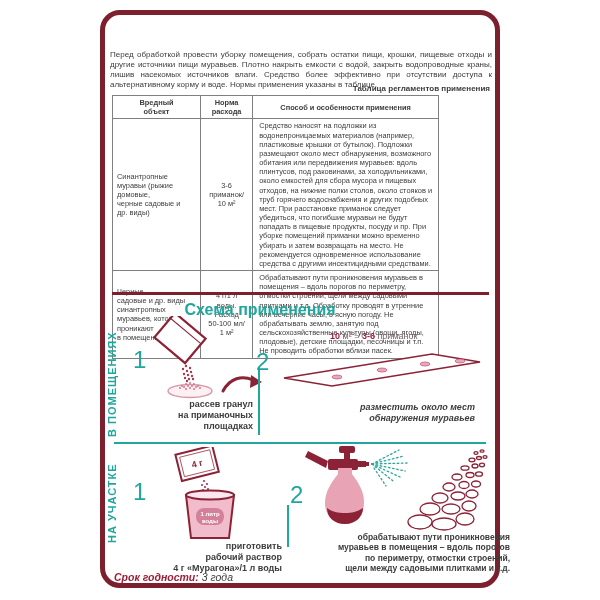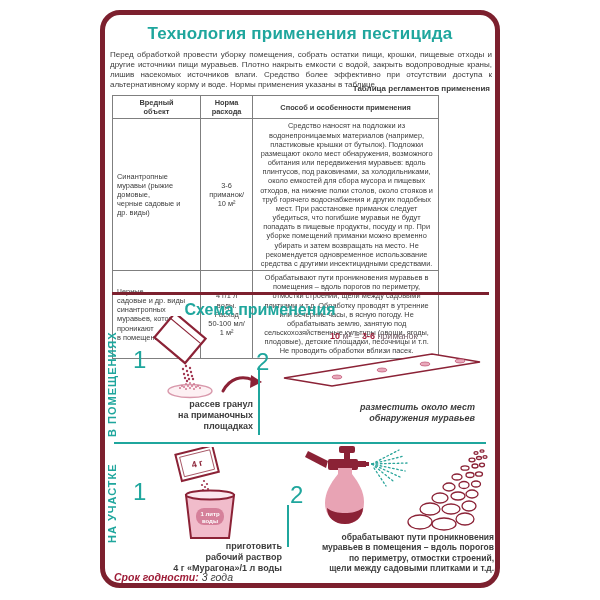--- a/index.html
+++ b/index.html
@@ -14,21 +14,21 @@
          text-align:justify;}
   .tbl-caption{left:110px;top:84px;width:380px;text-align:right;font-size:8px;
          font-weight:bold;color:#3c3c3c;}
   table.regtable{position:absolute;left:112px;top:95px;width:327px;border-collapse:collapse;
          font-size:7.4px;line-height:1.24;color:#3c3c3c;table-layout:fixed;}
   .regtable th,.regtable td{border:1px solid #7f7f7f;padding:2px 4px;vertical-align:middle;}
   .regtable th{font-weight:bold;text-align:center;white-space:pre-line;}
   .col-pest{width:27%;} .col-rate{width:16%;} .col-method{width:57%;}
   td.pest{white-space:pre-line;margin-left:16px;}
   td.rate{text-align:center;white-space:pre-line;}
-  td.method{text-align:center;padding-left:6px;}
+  td.method{text-align:left;padding-left:6px;}
   .divider{left:112px;top:292px;width:377px;height:3px;background:#7c202e;}
   .scheme-title{left:100px;top:301px;width:320px;text-align:center;font-size:16px;
          font-weight:bold;color:#1fa69d;}
   .note{left:330px;top:331px;width:160px;font-size:9px;color:#77616a;}
   .note b{color:#9e1d38;}
   .vlabel{writing-mode:vertical-rl;transform:rotate(180deg);color:#1fa69d;font-weight:bold;
          font-size:11px;letter-spacing:1px;text-align:center;}
   .vlabel-indoor{left:106px;top:328px;height:112px;width:18px;}
   .vlabel-outdoor{left:106px;top:452px;height:102px;width:18px;}
   .stepnum{color:#1fa69d;font-size:24px;font-weight:400;}
@@ -38,21 +38,20 @@
   .teal-hline{left:114px;top:442px;width:372px;height:2px;background:#1fa69d;}
   .shelf{left:114px;top:571px;font-size:10.5px;color:#3c3c3c;font-style:italic;}
   .shelf-label{font-weight:bold;color:#9e1d38;}
 </style>
 </head>
 <body>
 
 <div class="canvas">
   <div class="frame"></div>
 
-  <div class="abs title">Технология применения пестицида</div>
 
   <div class="abs intro">Перед обработкой провести уборку помещения, собрать остатки пищи, крошки, пищевые отходы и другие источники пищи муравьев. Плотно накрыть емкости с водой, закрыть водопроводные краны, лишив насекомых источников влаги. Средство более эффективно при отсутствии доступа к альтернативному корму и воде. Нормы применения указаны в таблице.</div>
 
   <div class="abs tbl-caption">Таблица регламентов применения</div>
 
   <table class="regtable">
     <colgroup>
         <col class="col-pest">
         <col class="col-rate">
         <col class="col-method">
@@ -248,21 +247,21 @@
       <ellipse cx="173" cy="20" rx="3" ry="2"></ellipse>
         <ellipse cx="180" cy="19" rx="2.5" ry="1.8"></ellipse>
       <ellipse cx="170" cy="14" rx="3" ry="1.8"></ellipse>
         <ellipse cx="177" cy="12" rx="2.5" ry="1.5"></ellipse>
       <ellipse cx="183" cy="11" rx="2" ry="1.4"></ellipse>
         <ellipse cx="174" cy="7" rx="2" ry="1.3"></ellipse>
       <ellipse cx="180" cy="5" rx="2" ry="1.2"></ellipse>
     </g>
   </svg>
 
-  <div class="abs caption" style="left:282px;top:532px;width:212px;font-size:8.5px;">обрабатывают пути проникновения
+  <div class="abs caption" style="left:298px;top:532px;width:212px;font-size:8.5px;">обрабатывают пути проникновения
 муравьев в помещения – вдоль порогов
 по периметру, отмостки строений,
 щели между садовыми плитками и т.д.</div>
 
   <div class="abs shelf">
     <span class="shelf-label">Срок годности:</span>
     <span>3 года</span>
   </div>
 </div>
 

